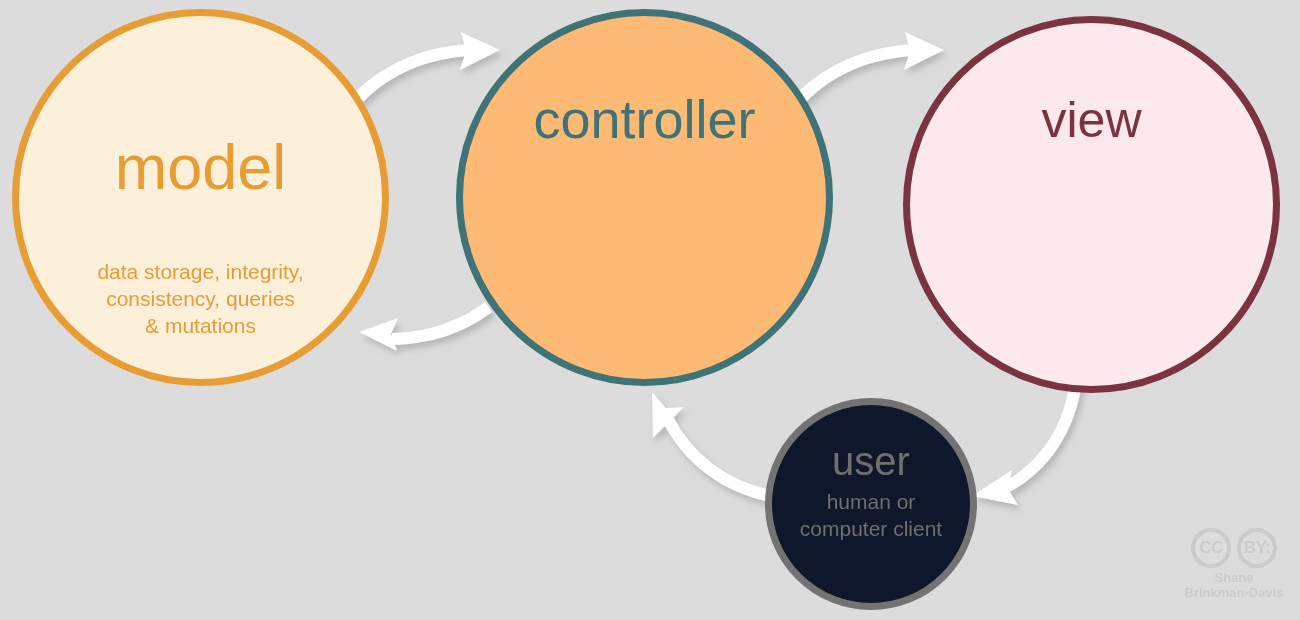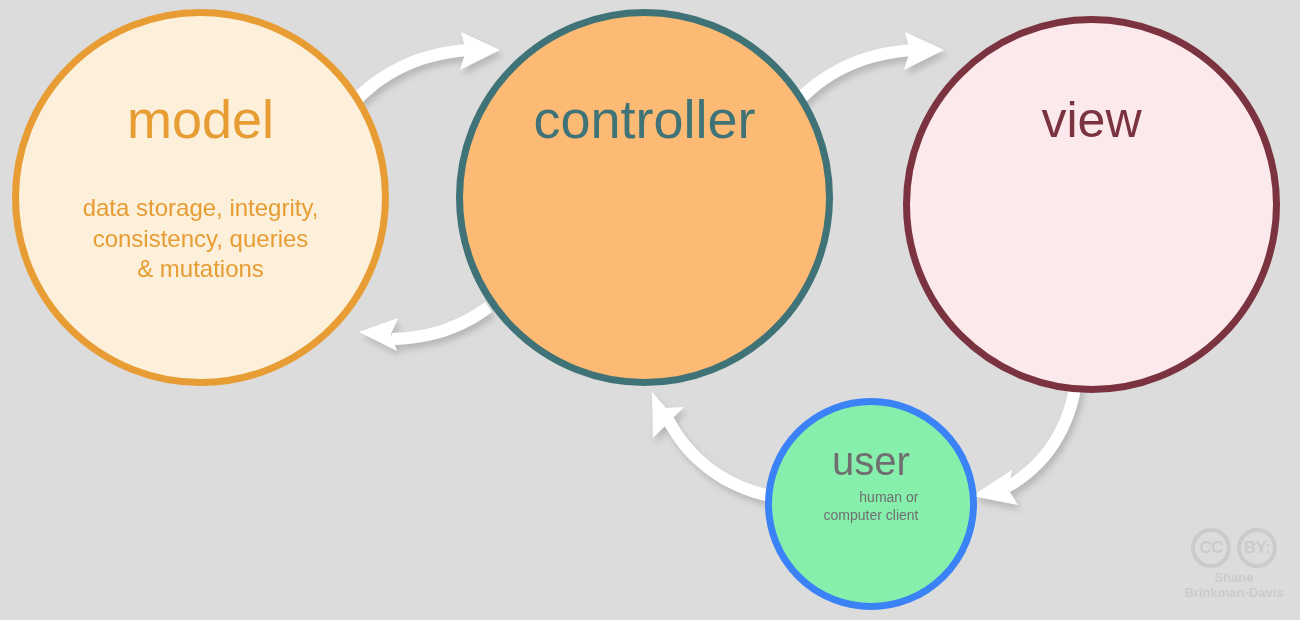--- a/index.html
+++ b/index.html
@@ -38,27 +38,27 @@
 
   
   #node-model {
     left: 12px; top: 9px;
     width: 377px; height: 377px;
     background: #fcf0da;
     border: 7px solid #e79c34;
   }
   #node-model .node-title {
     color: #e79c34;
-    font-size: 54px;
-    margin-top: 76px;
+    font-size: 63px;
+    margin-top: 120px;
   }
   #node-model .node-desc {
     color: #e79c34;
-    font-size: 24px;
-    margin-top: 47px;
+    font-size: 21px;
+    margin-top: 60px;
   }
 
   
   #node-controller {
     left: 456px; top: 9px;
     width: 377px; height: 377px;
     background: #fdba74;
     border: 7px solid #3f7377;
     gap: 8px;
   }
@@ -88,32 +88,31 @@
   #node-view .node-desc {
     color: #7b3340;
     font-size: 20px;
     margin-top: 70px;
   }
 
   
   #node-user {
     left: 765px; top: 398px;
     width: 212px; height: 212px;
-    background: #86efac;
-    border: 7px solid #3b82f6;
-    text-align: right;
+    background: #0f172a;
+    border: 7px solid #737373;
   }
   #node-user .node-title {
     color: #6f6f6f;
     font-size: 40px;
     margin-top: 36px;
   }
   #node-user .node-desc {
     color: #6f6f6f;
-    font-size: 14px;
+    font-size: 21px;
     margin-top: 8px;
   }
 
   #arrows {
     position: absolute;
     left: 0; top: 0;
     width: 1300px;
     height: 620px;
     pointer-events: none;
   }

